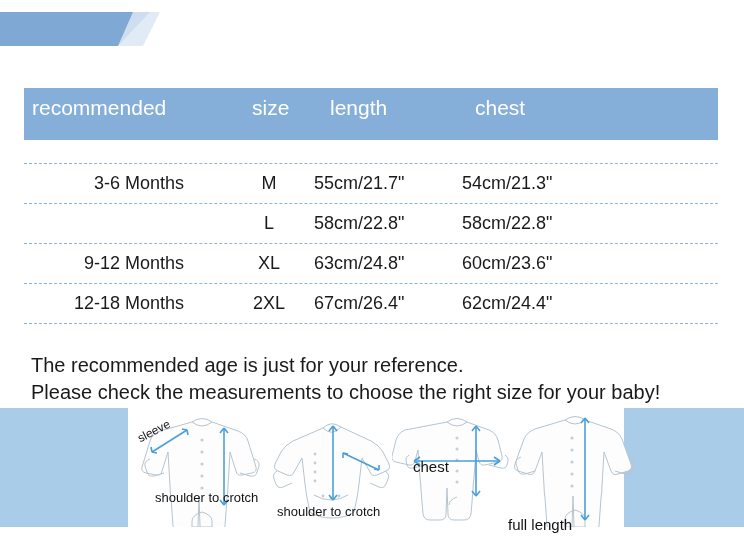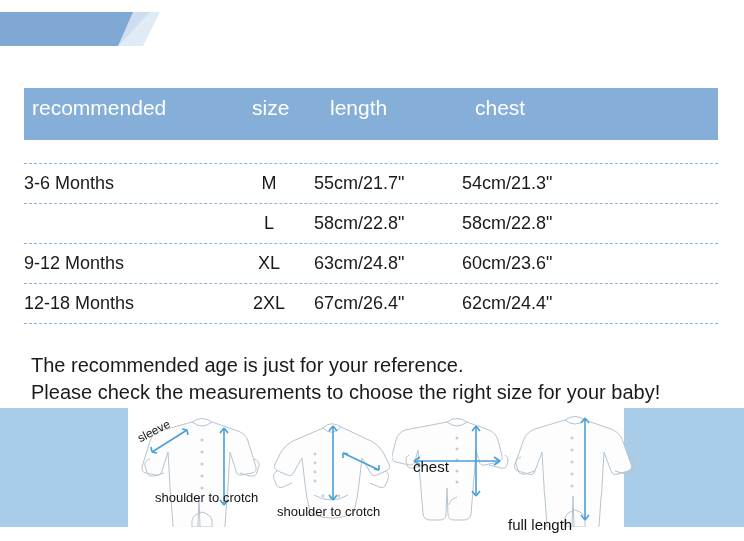--- a/index.html
+++ b/index.html
@@ -95,21 +95,21 @@
     height: 39px;
   }
   .row .cell {
     position: absolute;
     top: 7px;
     font-size: 18px;
     line-height: 24px;
     color: #1a1a1a;
     white-space: nowrap;
   }
-  .row .c-age   { left: 0;     width: 160px; }
+  .row .c-age   { left: 0;     width: 160px; text-align: right; }
   .row .c-size  { left: 180px; width: 42px;  text-align: center; }
   .row .c-len   { left: 290px; }
   .row .c-chest { left: 438px; }
 
   
   #note {
     position: absolute;
     left: 31px;
     top: 352px;
     width: 690px;

